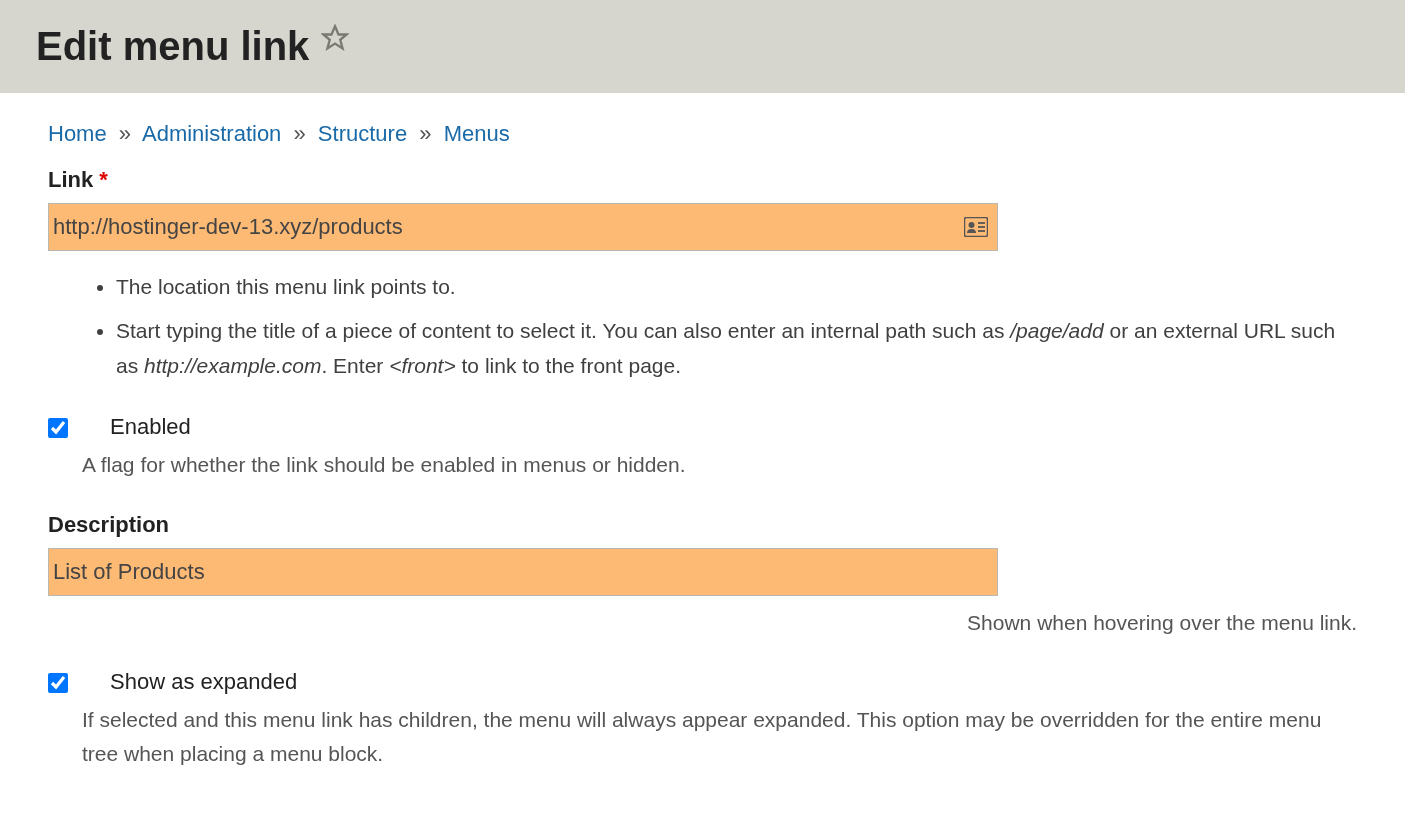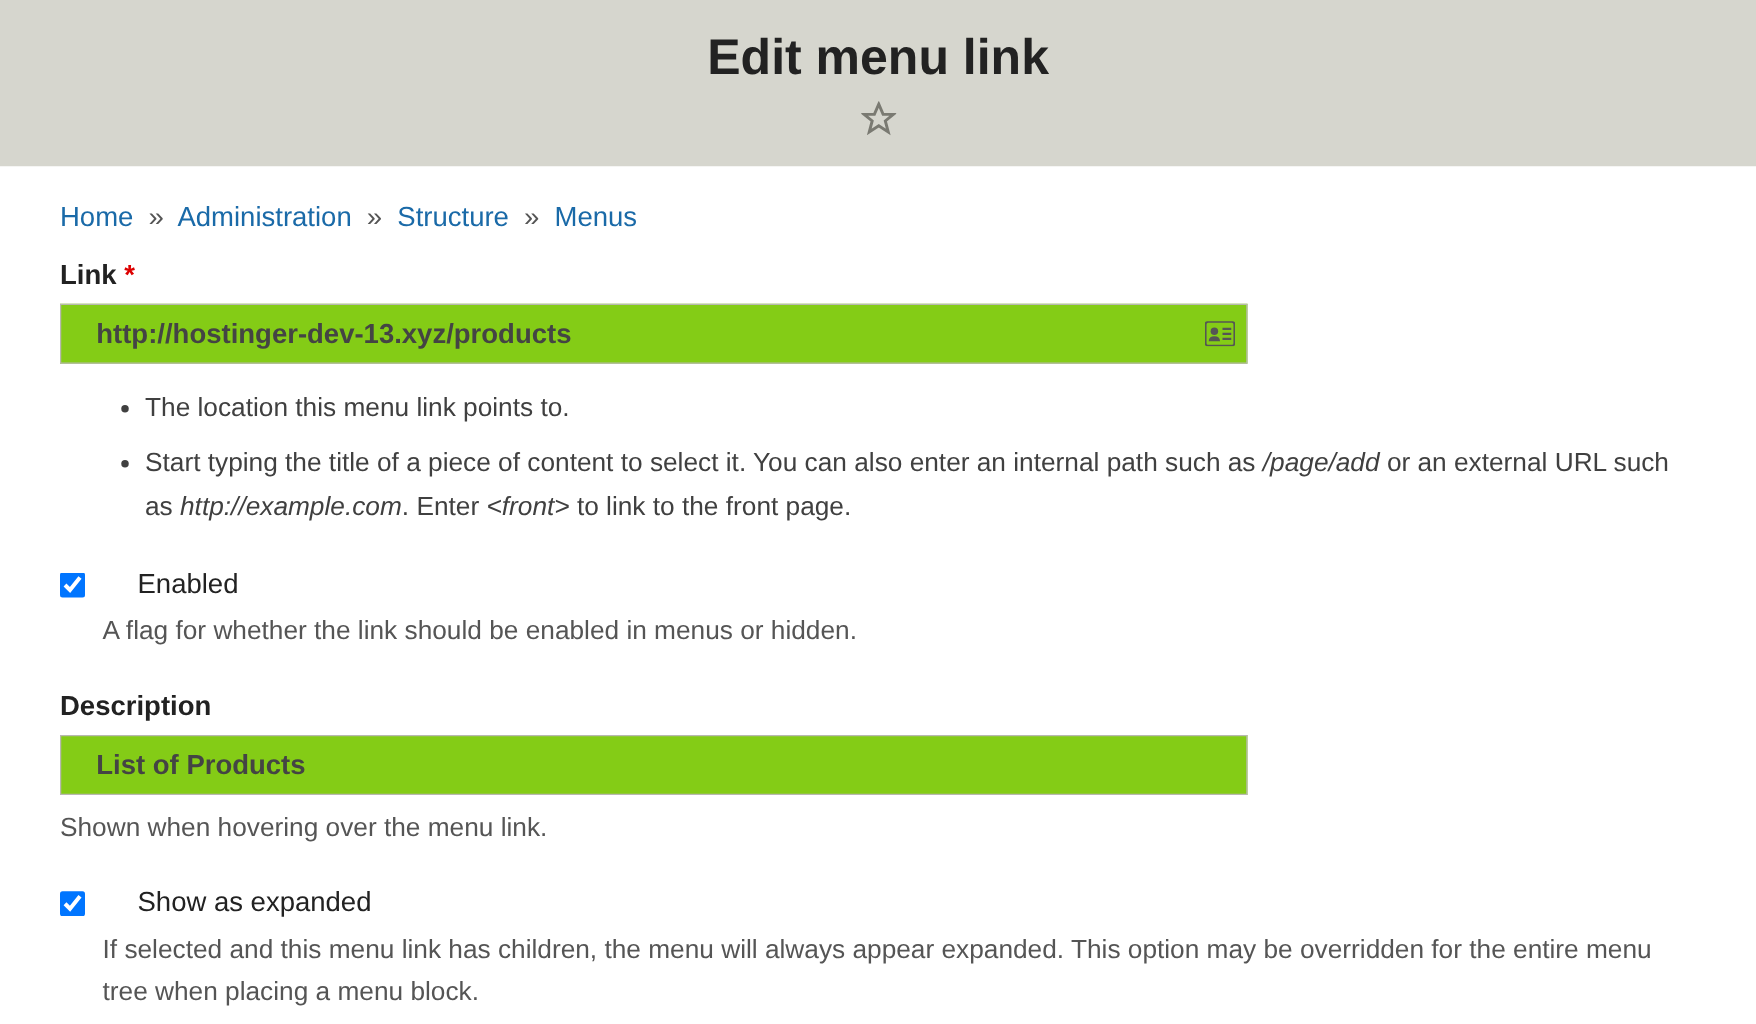--- a/index.html
+++ b/index.html
@@ -8,25 +8,24 @@
     padding: 0;
   }
   body {
     font-family: -apple-system, BlinkMacSystemFont, "Segoe UI", "Myriad Pro", "Lucida Grande", sans-serif;
     font-size: 21px;
     color: #3b3b3b;
     background: #ffffff;
   }
   .header {
     background: #d6d6ce;
-    padding: 24px 60px;
+    padding: 24px 36px;
     display: flex;
-    align-items: center;
+    align-items: flex-start;
     gap: 12px;
-    flex-direction: column;
   }
   .header h1 {
     font-size: 40px;
     font-weight: 600;
     color: #222;
   }
   .star-icon {
     width: 28px;
     height: 28px;
     fill: none;
@@ -60,27 +59,26 @@
     display: block;
     margin-bottom: 10px;
   }
   .required {
     color: #d00;
     font-weight: bold;
   }
   .text-input {
     width: 950px;
     max-width: 100%;
-    padding: 10px 28px;
+    padding: 10px 4px;
     font-size: 22px;
     border: 1px solid #b8b8b0;
-    background: #84cc16;
+    background: #fdba74;
     color: #444;
     font-family: inherit;
-    font-weight: bold;
   }
   .input-wrap {
     position: relative;
     width: 950px;
     max-width: 100%;
   }
   .contact-icon {
     position: absolute;
     right: 10px;
     top: 50%;
@@ -119,20 +117,21 @@
     color: #555;
     margin-left: 34px;
     margin-top: 6px;
     line-height: 1.6;
   }
   .help-text-below {
     font-size: 21px;
     color: #555;
     margin-top: 10px;
     line-height: 1.6;
+    text-align: right;
   }
   em.path {
     font-style: italic;
   }
 </style>
 </head>
 <body>
 
 <div class="header">
   <h1>Edit menu link</h1>

